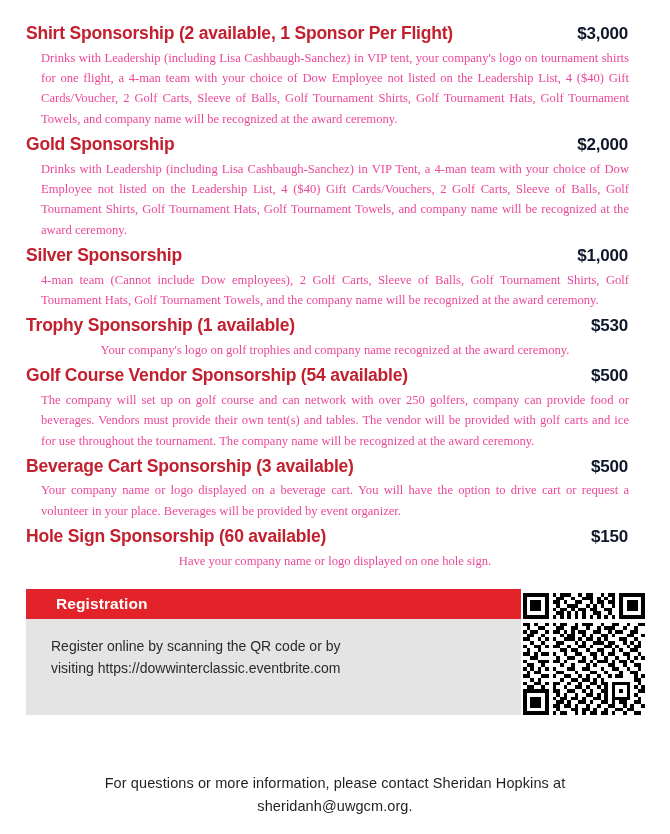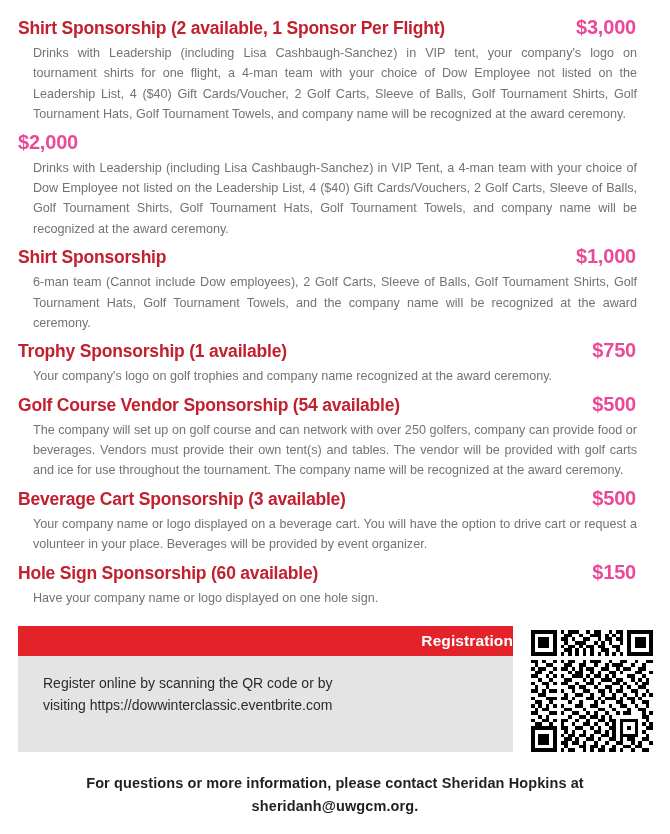--- a/index.html
+++ b/index.html
@@ -13,21 +13,21 @@
     font-family: "Liberation Sans", sans-serif;
     color: #231f20;
     overflow: hidden;
   }
 
   .page {
     position: relative;
     width: 670px;
     height: 740px;
     box-sizing: border-box;
-    padding: 0;
+    padding: 8px;
   }
 
   
   .tiers {
     padding: 12px 32px 0 18px;
   }
 
   .tier {
     margin-bottom: 2px;
   }
@@ -42,40 +42,41 @@
   .tier-title {
     color: #C2202E;
     font-size: 17.5px;
     font-weight: bold;
     letter-spacing: -0.2px;
     line-height: 1.5;
     white-space: nowrap;
   }
 
   .tier-price {
-    color: #ec4899;
-    font-size: 20px;
+    color: #0f172a;
+    font-size: 17px;
     font-weight: bold;
     letter-spacing: -0.2px;
     line-height: 1.5;
     white-space: nowrap;
     padding-right: 2px;
   }
 
   .tier-desc {
     font-size: 12.6px;
     line-height: 1.62;
-    color: #737373;
+    color: #ec4899;
     text-align: justify;
     margin: 1px 0 0 15px;
     padding-right: 1px;
+    font-family: Liberation Serif, serif;
   }
 
   .tier-desc.nojustify {
-    text-align: left;
+    text-align: center;
   }
 
   
   .reg-area {
     position: relative;
     margin-top: 12px;
     height: 135px;
   }
 
   .reg-box {
@@ -90,21 +91,21 @@
 
   .reg-banner {
     width: 100%;
     height: 30px;
     background: #E42229;
     color: #ffffff;
     font-size: 15.5px;
     font-weight: bold;
     display: flex;
     align-items: center;
-    justify-content: flex-end;
+    justify-content: flex-start;
     box-sizing: border-box;
     padding-left: 30px;
     letter-spacing: 0.1px;
   }
 
   .reg-text {
     padding: 17px 22px 0 25px;
     font-size: 14px;
     line-height: 1.55;
     color: #2b2b2b;
@@ -132,57 +133,57 @@
     right: 0;
     top: 772px;
     text-align: center;
     font-size: 14.5px;
     line-height: 1.62;
     color: #231f20;
     letter-spacing: 0.1px;
   }
   .footer div {
     display: block;
-    font-weight: bold;
   }
 </style>
 </head>
 <body>
 
 <div class="page">
 
   <div class="tiers">
 
     <div class="tier">
       <div class="tier-head">
         <span class="tier-title">Shirt Sponsorship (2 available, 1 Sponsor Per Flight)</span>
         <span class="tier-price">$3,000</span>
       </div>
       <div class="tier-desc">Drinks with Leadership (including Lisa Cashbaugh-Sanchez) in VIP tent, your company's logo on tournament shirts for one flight, a 4-man team with your choice of Dow Employee not listed on the Leadership List, 4 ($40) Gift Cards/Voucher, 2 Golf Carts, Sleeve of Balls, Golf Tournament Shirts, Golf Tournament Hats, Golf Tournament Towels, and company name will be recognized at the award ceremony.</div>
     </div>
 
     <div class="tier">
       <div class="tier-head">
+        <span class="tier-title">Gold Sponsorship</span>
         <span class="tier-price">$2,000</span>
       </div>
       <div class="tier-desc">Drinks with Leadership (including Lisa Cashbaugh-Sanchez) in VIP Tent, a 4-man team with your choice of Dow Employee not listed on the Leadership List, 4 ($40) Gift Cards/Vouchers, 2 Golf Carts, Sleeve of Balls, Golf Tournament Shirts, Golf Tournament Hats, Golf Tournament Towels, and company name will be recognized at the award ceremony.</div>
     </div>
 
     <div class="tier">
       <div class="tier-head">
-        <span class="tier-title">Shirt Sponsorship</span>
+        <span class="tier-title">Silver Sponsorship</span>
         <span class="tier-price">$1,000</span>
       </div>
-      <div class="tier-desc">6-man team (Cannot include Dow employees), 2 Golf Carts, Sleeve of Balls, Golf Tournament Shirts, Golf Tournament Hats, Golf Tournament Towels, and the company name will be recognized at the award ceremony.</div>
+      <div class="tier-desc">4-man team (Cannot include Dow employees), 2 Golf Carts, Sleeve of Balls, Golf Tournament Shirts, Golf Tournament Hats, Golf Tournament Towels, and the company name will be recognized at the award ceremony.</div>
     </div>
 
     <div class="tier">
       <div class="tier-head">
         <span class="tier-title">Trophy Sponsorship (1 available)</span>
-        <span class="tier-price">$750</span>
+        <span class="tier-price">$530</span>
       </div>
       <div class="tier-desc nojustify">Your company's logo on golf trophies and company name recognized at the award ceremony.</div>
     </div>
 
     <div class="tier">
       <div class="tier-head">
         <span class="tier-title">Golf Course Vendor Sponsorship (54 available)</span>
         <span class="tier-price">$500</span>
       </div>
       <div class="tier-desc">The company will set up on golf course and can network with over 250 golfers, company can provide food or beverages. Vendors must provide their own tent(s) and tables. The vendor will be provided with golf carts and ice for use throughout the tournament. The company name will be recognized at the award ceremony.</div>

